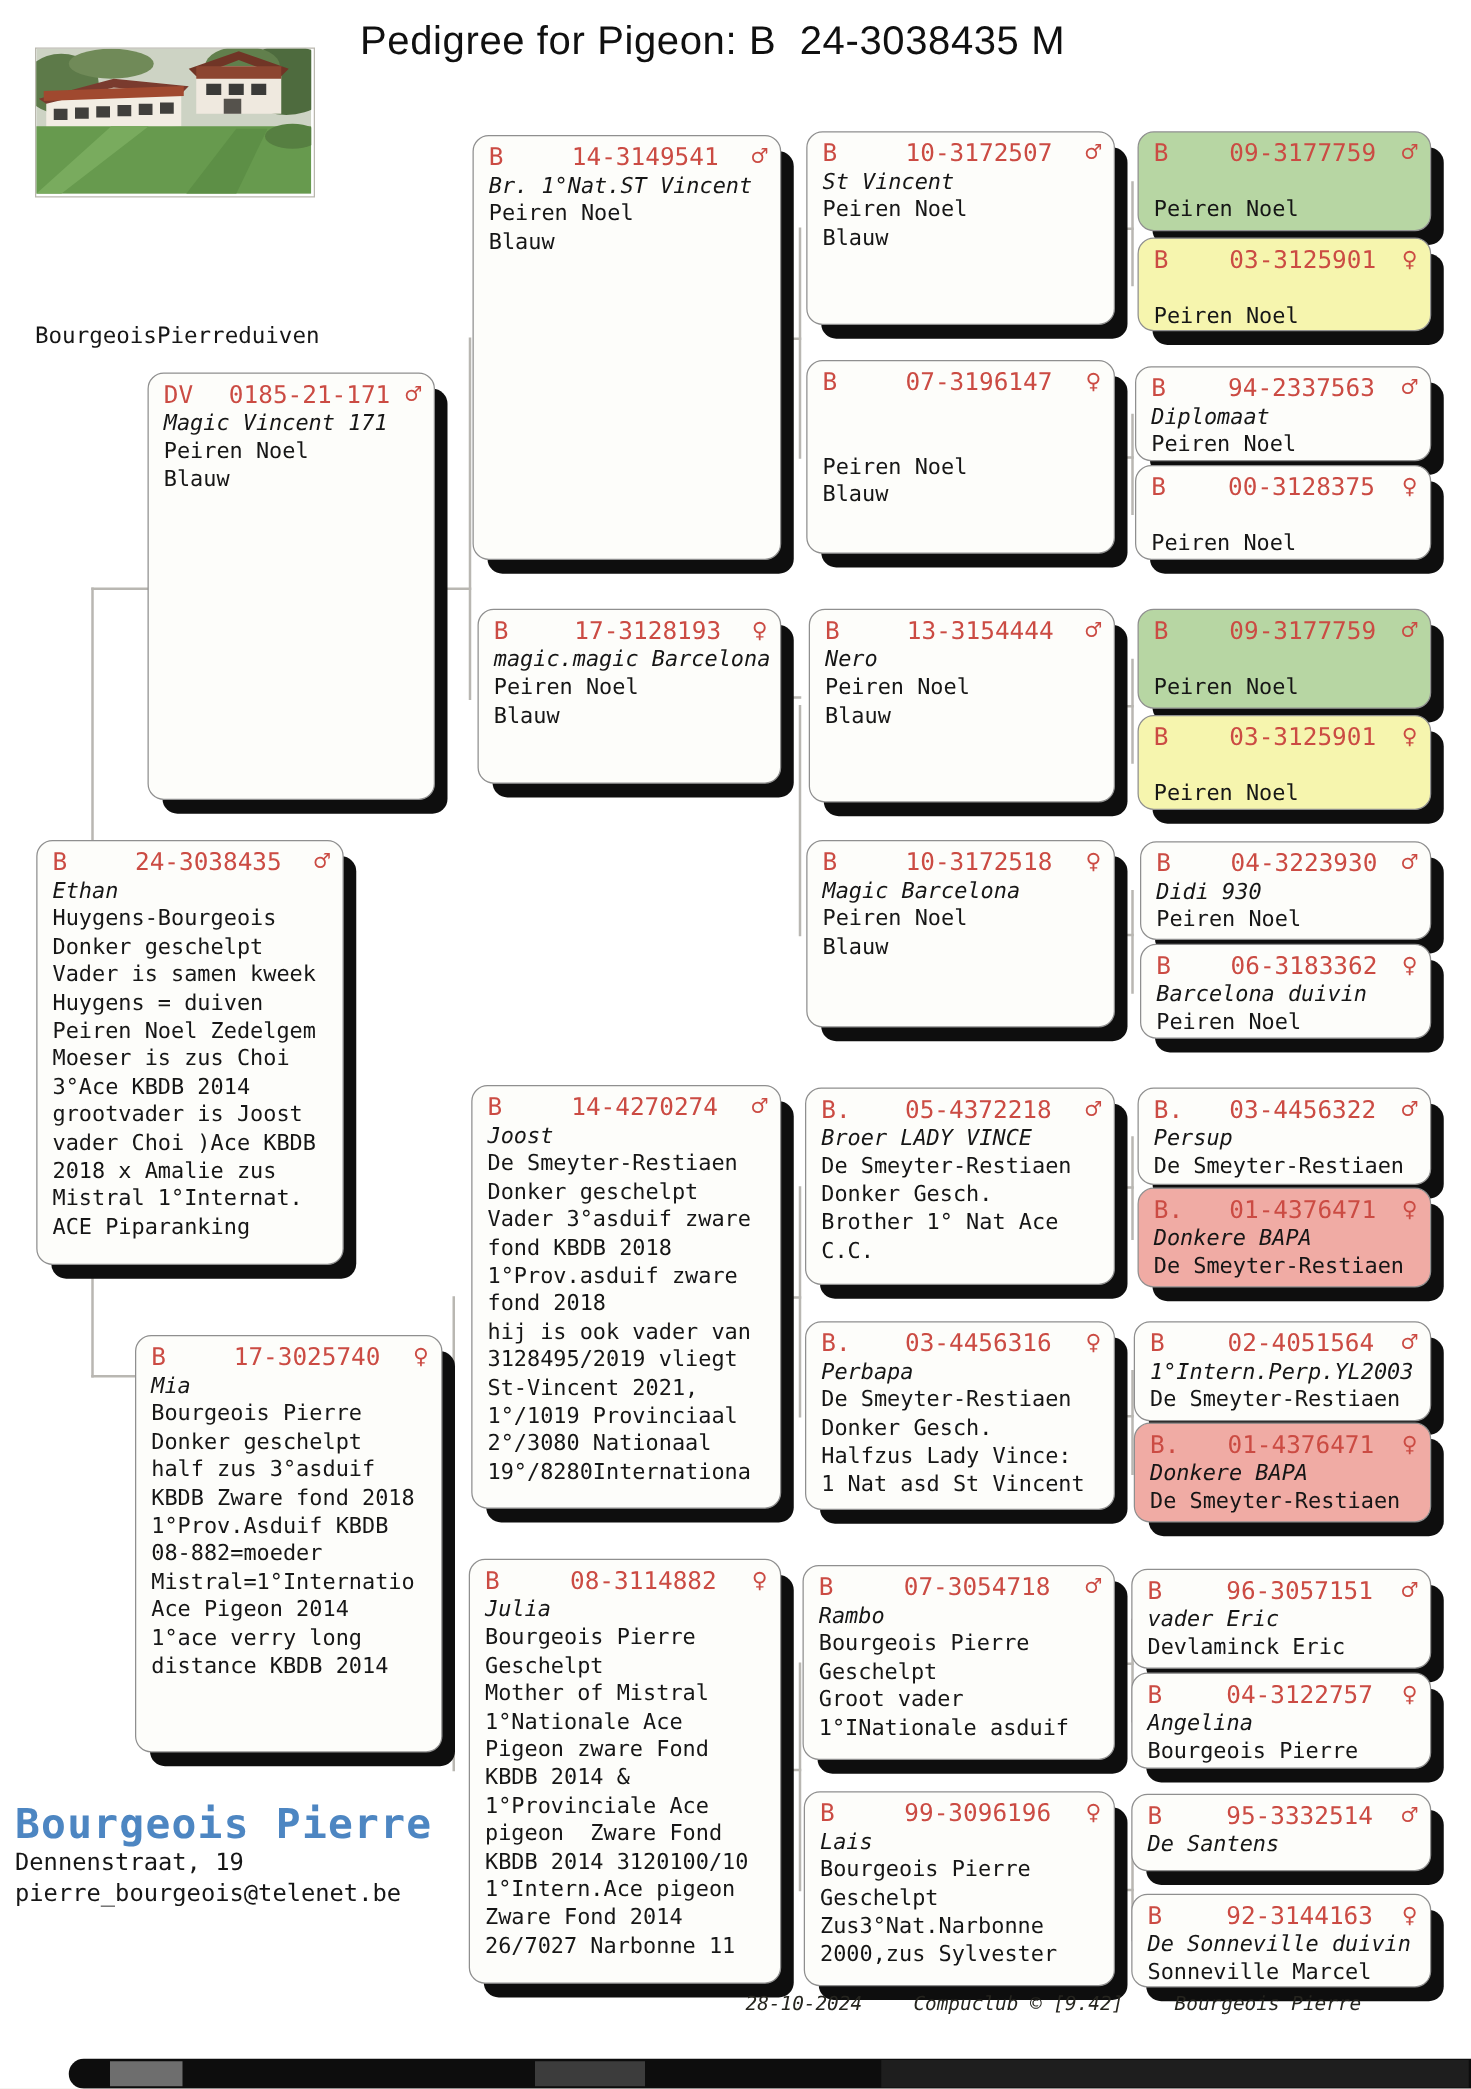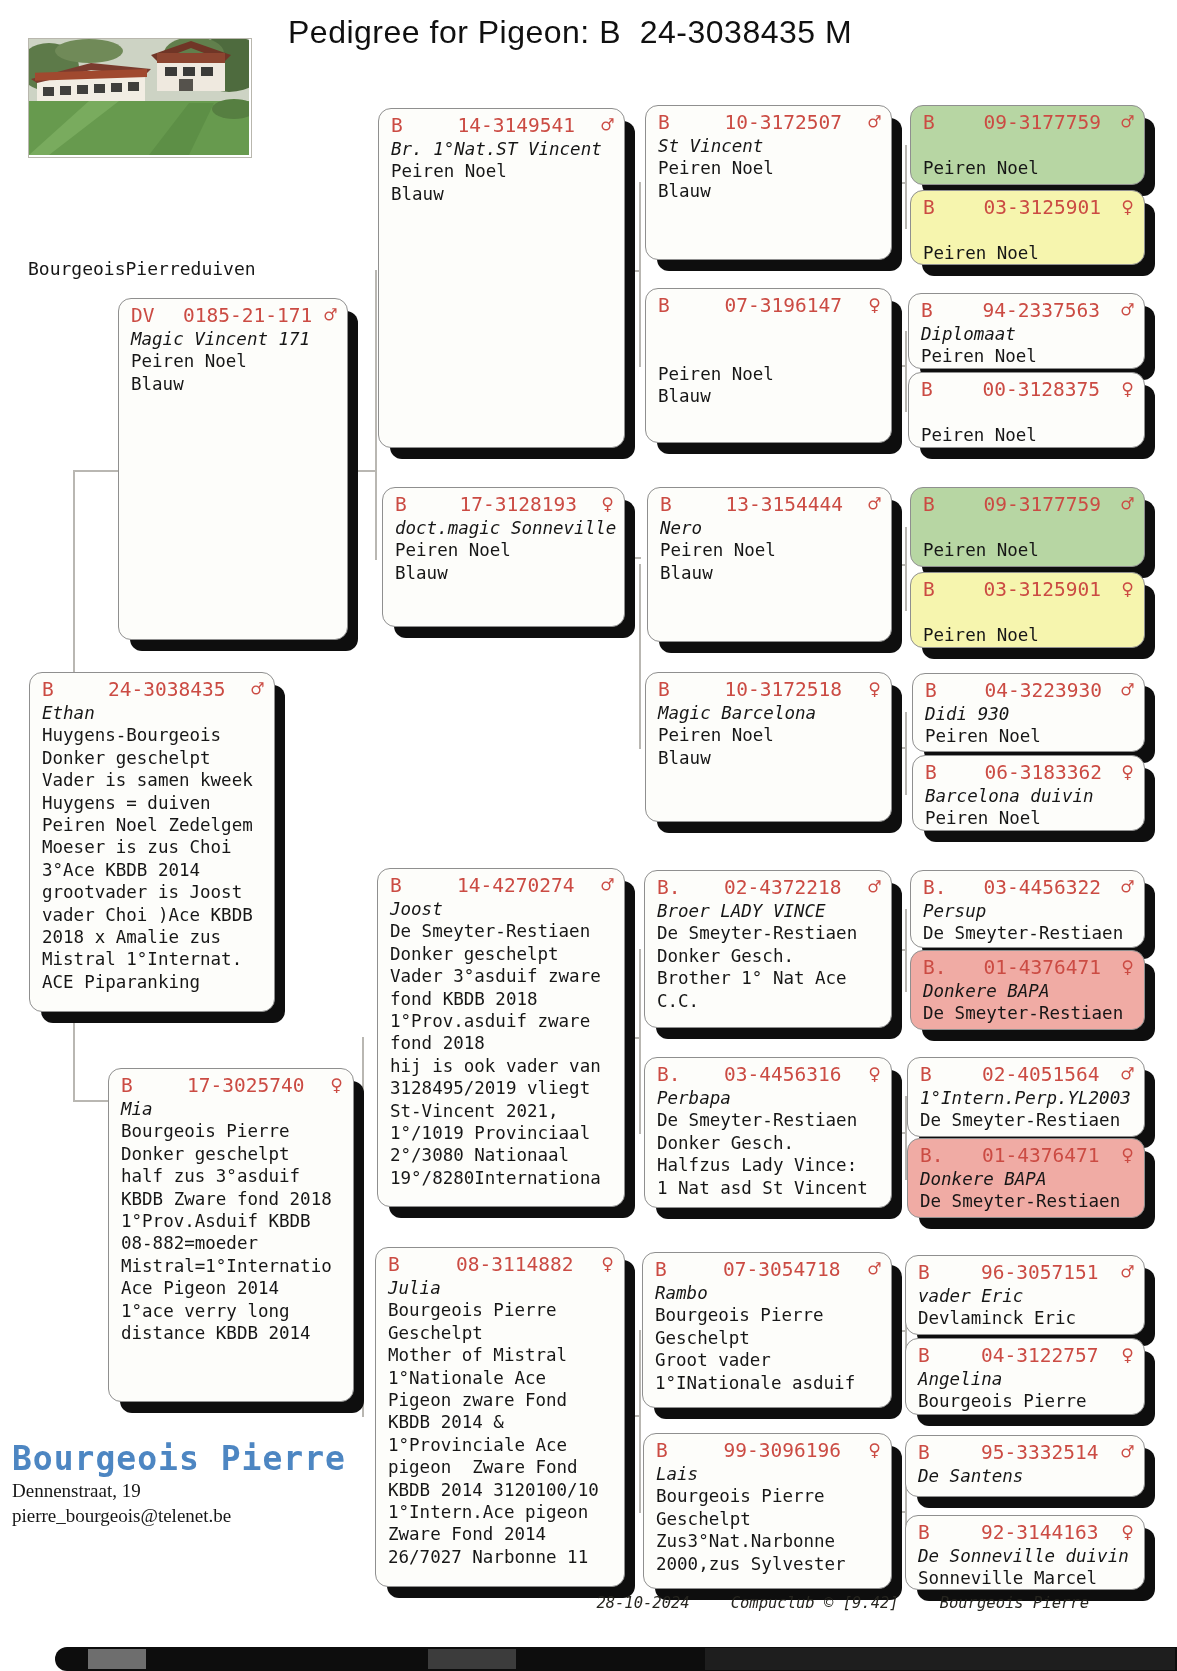--- a/index.html
+++ b/index.html
@@ -16,21 +16,21 @@
   .phead .ring{flex:1;text-align:center;}
   .phead .sex{margin-left:4px;font-size:21px;}
   .pname{font-style:italic;font-size:17.5px;line-height:22.4px;white-space:pre;min-height:22.4px;}
   .pline{font-size:17.5px;line-height:22.4px;white-space:pre;min-height:22.4px;}
   .conn{position:absolute;background:#b9b7b2;}
   
   #photo{position:absolute;left:28px;top:38px;width:222px;height:118px;border:1px solid #b9b7ae;}
   
   #contact{position:absolute;left:12px;top:1440px;}
   #contact-name{font-size:33px;font-weight:bold;letter-spacing:1px;line-height:38px;}
-  .contact-line{font-size:19px;line-height:25px;white-space:pre;font-family:Liberation Serif, serif;}
+  .contact-line{font-size:19px;line-height:25px;white-space:pre;}
   
   #footer{position:absolute;right:88px;top:1594px;font-size:15.5px;font-style:italic;color:#26251f;
           display:flex;gap:41px;white-space:pre;}
   
   .scanbar{position:absolute;background:#0d0d0d;}
 </style>
 </head>
 <body>
 
 <div id="page">
@@ -141,21 +141,21 @@
         <div class="pline">distance KBDB 2014</div>
       </div>
       <div class="pbox" style="left: 378px; top: 108px; width: 247px; height: 340px; background: rgb(253, 253, 250);">
         <div class="phead"><span class="country">B</span><span class="ring">14-3149541</span><span class="sex">♂</span></div>
         <div class="pname">Br. 1°Nat.ST Vincent</div>
         <div class="pline">Peiren Noel</div>
         <div class="pline">Blauw</div>
       </div>
       <div class="pbox" style="left: 382px; top: 487px; width: 243px; height: 140px; background: rgb(253, 253, 250);">
         <div class="phead"><span class="country">B</span><span class="ring">17-3128193</span><span class="sex">♀</span></div>
-        <div class="pname">doct.magic Sonneville</div>
+        <div class="pname">magic.magic Barcelona</div>
         <div class="pline">Peiren Noel</div>
         <div class="pline">Blauw</div>
       </div>
       <div class="pbox" style="left: 377px; top: 868px; width: 248px; height: 339px; background: rgb(253, 253, 250);">
         <div class="phead"><span class="country">B</span><span class="ring">14-4270274</span><span class="sex">♂</span></div>
         <div class="pname">Joost</div>
         <div class="pline">De Smeyter-Restiaen</div>
         <div class="pline">Donker geschelpt</div>
         <div class="pline">Vader 3°asduif zware</div>
         <div class="pline">fond KBDB 2018</div>
@@ -203,21 +203,21 @@
         <div class="pline">Peiren Noel</div>
         <div class="pline">Blauw</div>
       </div>
       <div class="pbox" style="left: 645px; top: 672px; width: 247px; height: 150px; background: rgb(253, 253, 250);">
         <div class="phead"><span class="country">B</span><span class="ring">10-3172518</span><span class="sex">♀</span></div>
         <div class="pname">Magic Barcelona</div>
         <div class="pline">Peiren Noel</div>
         <div class="pline">Blauw</div>
       </div>
       <div class="pbox" style="left: 644px; top: 870px; width: 248px; height: 158px; background: rgb(253, 253, 250);">
-        <div class="phead"><span class="country">B.</span><span class="ring">02-4372218</span><span class="sex">♂</span></div>
+        <div class="phead"><span class="country">B.</span><span class="ring">05-4372218</span><span class="sex">♂</span></div>
         <div class="pname">Broer LADY VINCE</div>
         <div class="pline">De Smeyter-Restiaen</div>
         <div class="pline">Donker Gesch.</div>
         <div class="pline">Brother 1° Nat Ace</div>
         <div class="pline">C.C.</div>
       </div>
       <div class="pbox" style="left: 644px; top: 1057px; width: 248px; height: 151px; background: rgb(253, 253, 250);">
         <div class="phead"><span class="country">B.</span><span class="ring">03-4456316</span><span class="sex">♀</span></div>
         <div class="pname">Perbapa</div>
         <div class="pline">De Smeyter-Restiaen</div>

